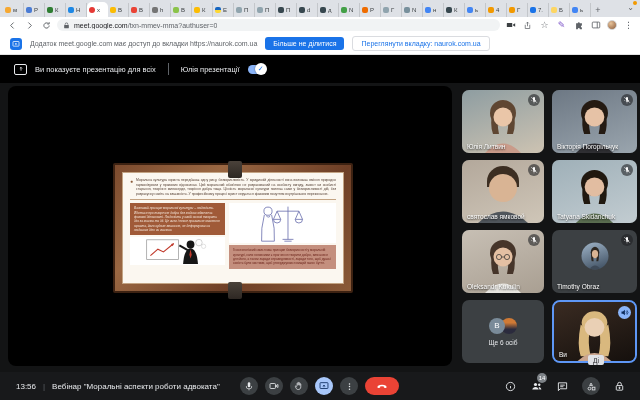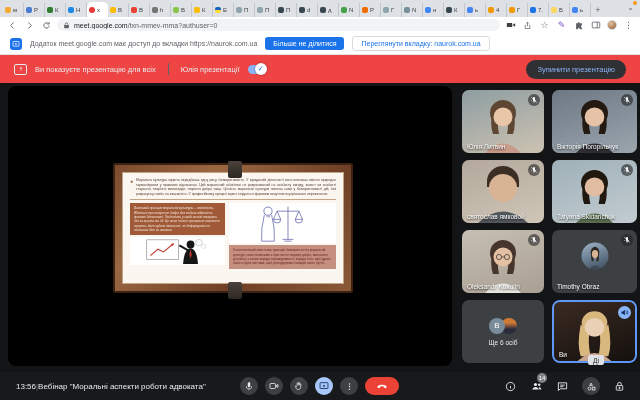--- a/index.html
+++ b/index.html
@@ -26,21 +26,21 @@
   .tbico { width:11px; height:11px; display:flex; align-items:center; justify-content:center; color:#5f6368; font-size:9px; }
   .avatar-sm { width:10px; height:10px; border-radius:50%; background:radial-gradient(circle at 35% 30%, #e8c39a, #8a5a3a); border:1px solid #d0d0d0; }
 
   .notifbar { position:absolute; left:0; top:33px; width:640px; height:22px; background:#fff; border-bottom:1px solid #e3e3e3; display:flex; align-items:center; padding:0 10px; gap:8px; }
   .notif-ico { width:12px; height:12px; border-radius:3px; background:#1a73e8; color:#fff; display:flex; align-items:center; justify-content:center; flex:0 0 auto; }
   .notif-text { font-size:7px; color:#5f6368; white-space:nowrap; }
   .btn-primary { background:#1a73e8; color:#fff; font-size:7px; border:none; border-radius:3px; padding:3px 8px; white-space:nowrap; }
   .btn-outline { background:#fff; color:#1a73e8; font-size:7px; border:1px solid #dadce0; border-radius:3px; padding:3px 8px; white-space:nowrap; }
 
   
-  .meetbanner { position:absolute; left:0; top:55px; width:640px; height:28px; background:#ef4444; display:flex; align-items:center; padding:12px 14px; gap:8px; color:#e8eaed; }
+  .meetbanner { position:absolute; left:0; top:55px; width:640px; height:28px; background:#000000; display:flex; align-items:center; padding:12px 14px; gap:8px; color:#e8eaed; }
   .present-box { width:13px; height:11px; border:1px solid #e8eaed; border-radius:2px; display:flex; align-items:center; justify-content:center; flex:0 0 auto; }
   .banner-text { font-size:7.5px; white-space:nowrap; }
   .vdiv { width:1px; height:12px; background:#5f6368; margin:0 4px; }
   .toggle { width:18px; height:9px; border-radius:5px; background:#8ab4f8; position:relative; flex:0 0 auto; }
   .knob { position:absolute; right:-1px; top:-1.5px; width:12px; height:12px; border-radius:50%; background:#fff; color:#1a73e8; font-size:7px; line-height:12px; text-align:center; box-shadow:0 0 2px rgba(0,0,0,.5); }
   .stopbtn { margin-left:auto; background:#2f3033; border-radius:12px; color:#8ab4f8; font-size:7.5px; padding:5px 11px; white-space:nowrap; }
 
   
   .mainarea { position:absolute; left:0; top:83px; width:640px; height:289px; background:#131415; }
   .stage { position:absolute; left:8px; top:3px; width:444px; height:280px; background:#000; border-radius:8px; }
@@ -73,21 +73,21 @@
   .morewrap { position:absolute; inset:0; display:flex; flex-direction:column; align-items:center; justify-content:center; gap:5px; }
   .moreavs { display:flex; }
   .mav { width:16px; height:16px; border-radius:50%; display:flex; align-items:center; justify-content:center; font-size:8px; color:#fff; }
   .mav.b { background:#7a8b99; z-index:1; }
   .mav.photo { background:linear-gradient(#d07a35 30%, #2b2b3d 70%); margin-left:-4px; }
   .morelabel { font-size:6.5px; color:#e8eaed; }
   .tooltip { position:absolute; left:588px; top:272px; background:#dfe1e5; color:#202124; font-size:6.5px; padding:1.5px 5px; border-radius:2px; z-index:5; }
 
   
   .bottombar { position:absolute; left:0; top:372px; width:640px; height:28px; background:#18191b; display:flex; align-items:center; color:#e8eaed; }
-  .bb-left { display:flex; align-items:center; padding-left:16px; width:240px; flex:0 0 auto; }
+  .bb-left { display:flex; align-items:center; gap:7px; padding-left:16px; width:240px; flex:0 0 auto; }
   .bb-time { font-size:8px; }
   .bb-sep { color:#5f6368; font-size:8px; }
   .bb-title { font-size:8px; white-space:nowrap; }
   .bb-center { display:flex; align-items:center; gap:7px; flex:0 0 auto; }
   .ctl { width:18px; height:18px; border-radius:50%; background:#3c4043; display:flex; align-items:center; justify-content:center; color:#e8eaed; flex:0 0 auto; }
   .ctl.active { background:#a8c7fa; color:#0b2a5b; }
   .ctl.end { width:34px; border-radius:9px; background:#ea4335; color:#fff; }
   .bb-right { margin-left:auto; display:flex; align-items:center; gap:13px; padding-right:14px; }
   .bbico { position:relative; width:13px; height:13px; display:flex; align-items:center; justify-content:center; color:#e8eaed; }
   .bbico.circled { width:18px; height:18px; border-radius:50%; background:#3c4043; }
@@ -284,21 +284,20 @@
     <svg width="8" height="8" viewBox="0 0 24 24" fill="none" stroke="#e8eaed" stroke-width="2.4">
         <path d="M12 17V7m0 0-3.4 3.4M12 7l3.4 3.4"></path>
       </svg>
     </span>
   <span class="banner-text">Ви показуєте презентацію для всіх</span>
   <span class="vdiv"></span>
   <span class="banner-text">Юлія презентації</span>
   <span class="toggle">
       <span class="knob">✓</span>
     </span>
-  <span class="stopbtn">Зупинити презентацію</span>
 </div>
 
 <div class="mainarea">
   <div class="stage">
     <div class="slide-frame">
       <div class="clip top"></div>
       <div class="clip bot"></div>
       <div class="slide-inner">
         <div class="bullet-row">
           <span class="bdot">●</span>

